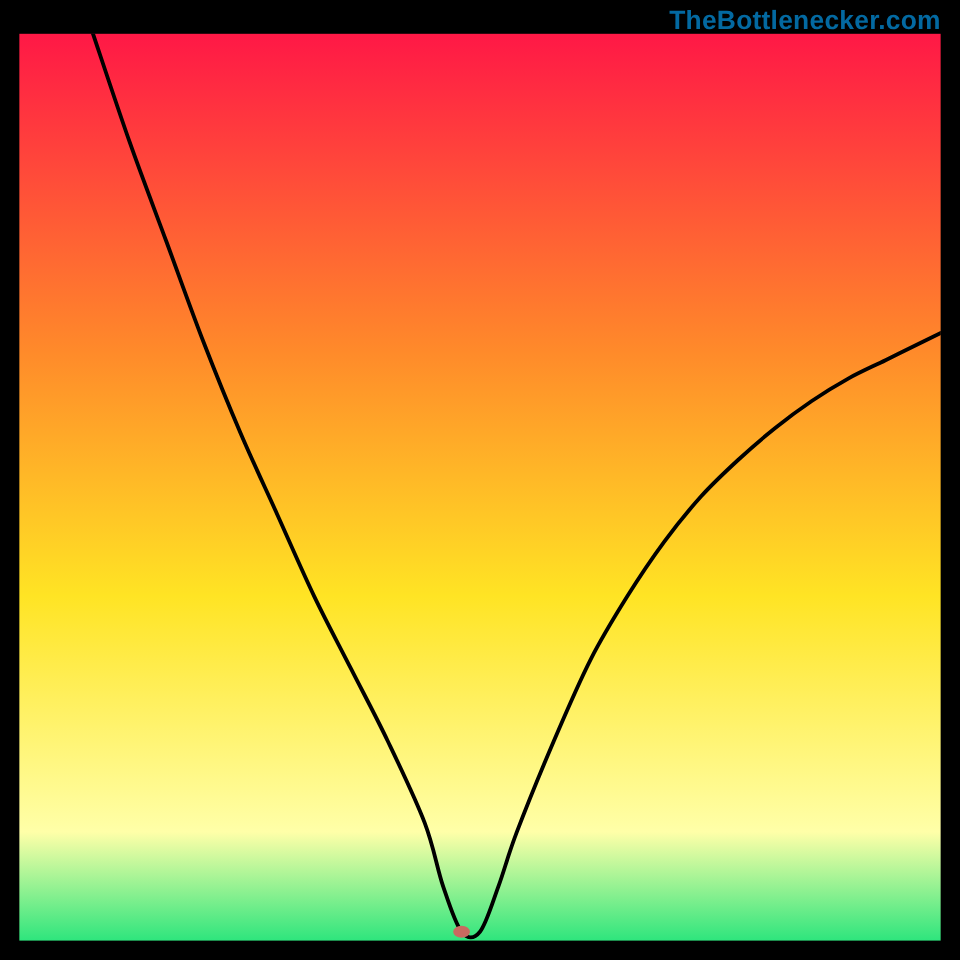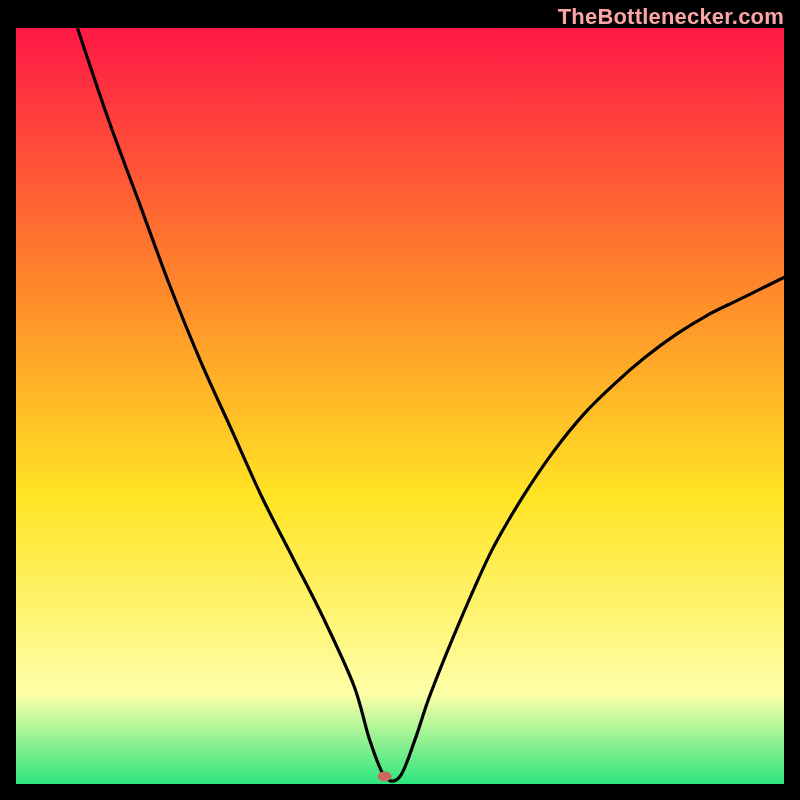--- a/index.html
+++ b/index.html
@@ -14,21 +14,21 @@
   .frame {
     position: relative;
     width: 800px;
     height: 800px;
     background: #000;
   }
   .watermark {
     position: absolute;
     top: 4px;
     right: 16px;
-    color: #fca5a5;
+    color: #0369a1;
     font-size: 22px;
     font-weight: 600;
     letter-spacing: 0.2px;
     z-index: 10;
   }
   .plot {
     position: absolute;
     left: 16px;
     top: 28px;
     width: 768px;

